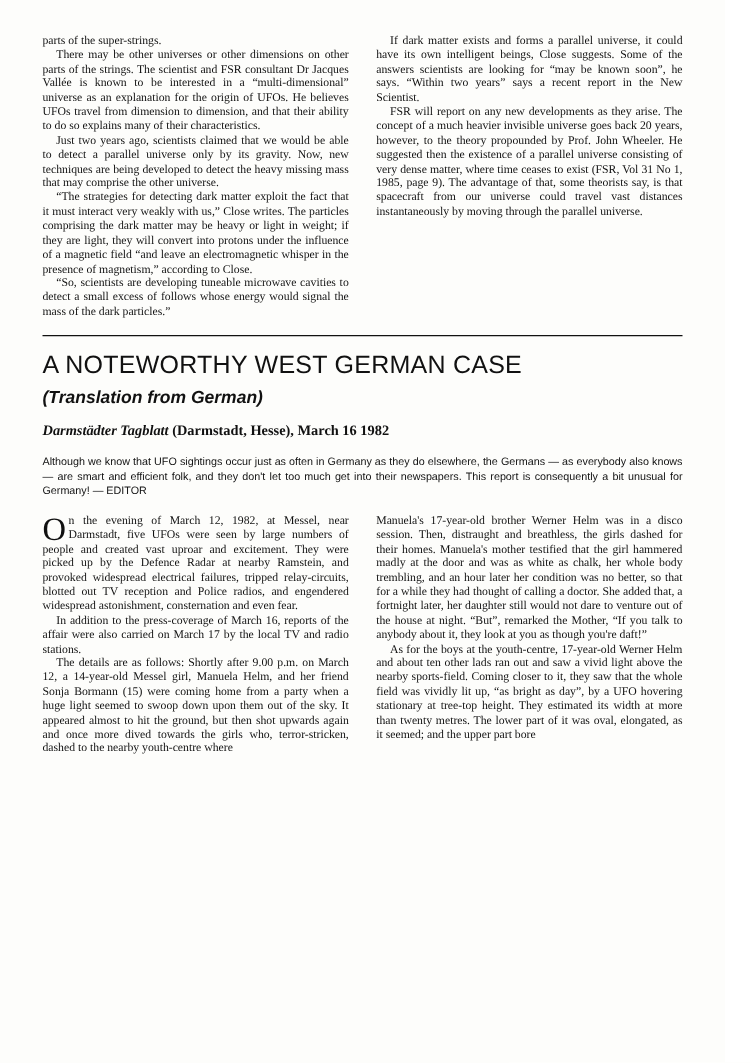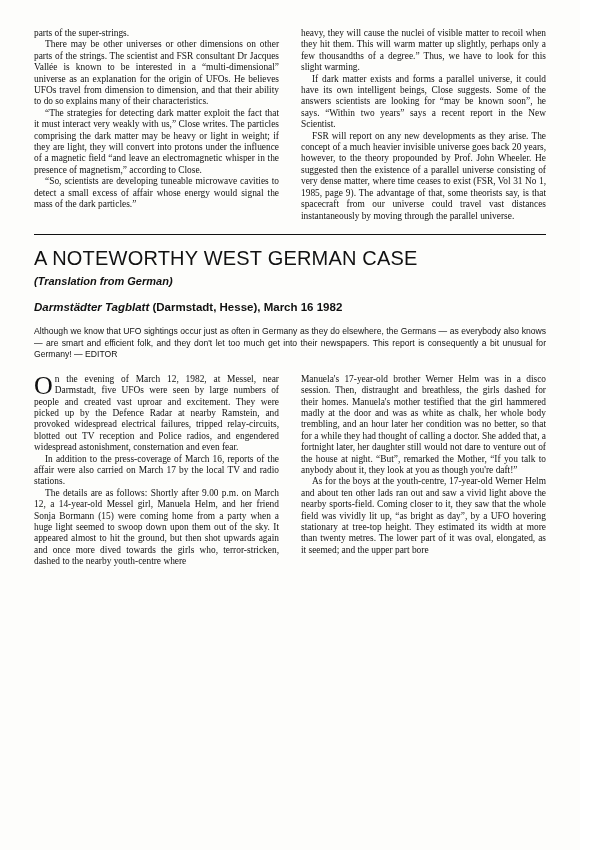--- a/index.html
+++ b/index.html
@@ -58,25 +58,25 @@
     font-weight: normal;
     font-size: 20px;
     line-height: 26px;
     letter-spacing: 0.2px;
     margin: 2px 0 0 0;
   }
   .subhead-italic {
     font-family: "Liberation Sans", sans-serif;
     font-weight: bold;
     font-style: italic;
-    font-size: 11px;
+    font-size: 14px;
     margin: 4px 0 0 0;
   }
   .source-line {
-    font-family: Liberation Sans, sans-serif;
+    font-family: Liberation Serif, serif;
     font-size: 11.5px;
     font-weight: bold;
     font-style: italic;
     margin: 14px 0 0 0;
   }
   .source-line .roman {
     font-style: normal;
   }
   .editor-note {
     font-family: "Liberation Sans", sans-serif;
@@ -107,25 +107,25 @@
 </style>
 </head>
 <body>
 
 <div class="page">
 
   <div class="top-cols">
     <div class="col">
       <p class="body noindent">parts of the super-strings.</p>
       <p class="body">There may be other universes or other dimensions on other parts of the strings. The scientist and FSR consultant Dr Jacques Vallée is known to be interested in a “multi-dimensional” universe as an explanation for the origin of UFOs. He believes UFOs travel from dimension to dimension, and that their ability to do so explains many of their characteristics.</p>
+      <p class="body">Just two years ago, scientists claimed that we would be able to detect a parallel universe only by its gravity. Now, new techniques are being developed to detect the heavy missing mass that may comprise the other universe.</p>
       <p class="body">“The strategies for detecting dark matter exploit the fact that it must interact very weakly with us,” Close writes. The particles comprising the dark matter may be heavy or light in weight; if they are light, they will convert into protons under the influence of a magnetic field “and leave an electromagnetic whisper in the presence of magnetism,” according to Close.</p>
-      <p class="body">“So, scientists are developing tuneable microwave cavities to detect a small excess of affair whose energy would signal the mass of the dark particles.”</p>
+      <p class="body">“So, scientists are developing tuneable microwave cavities to detect a small excess of follows whose energy would signal the mass of the dark particles.”</p>
     </div>
     <div class="col">
-      <p class="body noindent">heavy, they will cause the nuclei of visible matter to recoil when they hit them. This will warm matter up slightly, perhaps only a few thousandths of a degree.” Thus, we have to look for this slight warming.</p>
       <p class="body ital">If dark matter exists and forms a parallel universe, it could have its own intelligent beings, Close suggests. Some of the answers scientists are looking for “may be known soon”, he says. “Within two years” says a recent report in the New Scientist.</p>
       <p class="body">FSR will report on any new developments as they arise. The concept of a much heavier invisible universe goes back 20 years, however, to the theory propounded by Prof. John Wheeler. He suggested then the existence of a parallel universe consisting of very dense matter, where time ceases to exist (FSR, Vol 31 No 1, 1985, page 9). The advantage of that, some theorists say, is that spacecraft from our universe could travel vast distances instantaneously by moving through the parallel universe.</p>
     </div>
   </div>
 
   <hr class="rule">
 
   <div>
     <div class="headline">A NOTEWORTHY WEST GERMAN CASE</div>
     <div class="subhead-italic">(Translation from German)</div>

